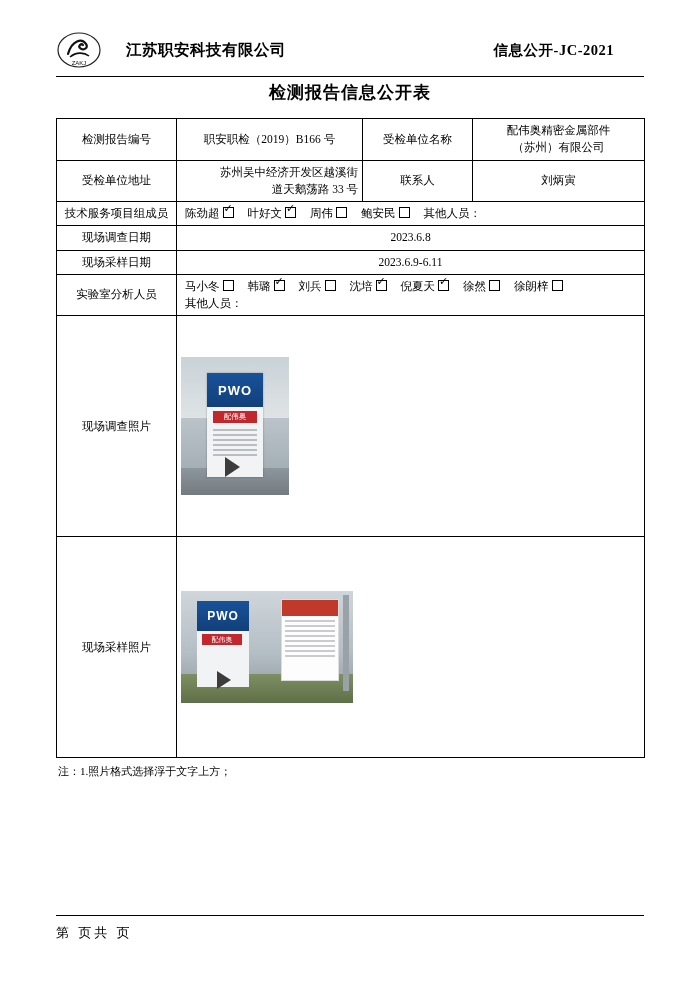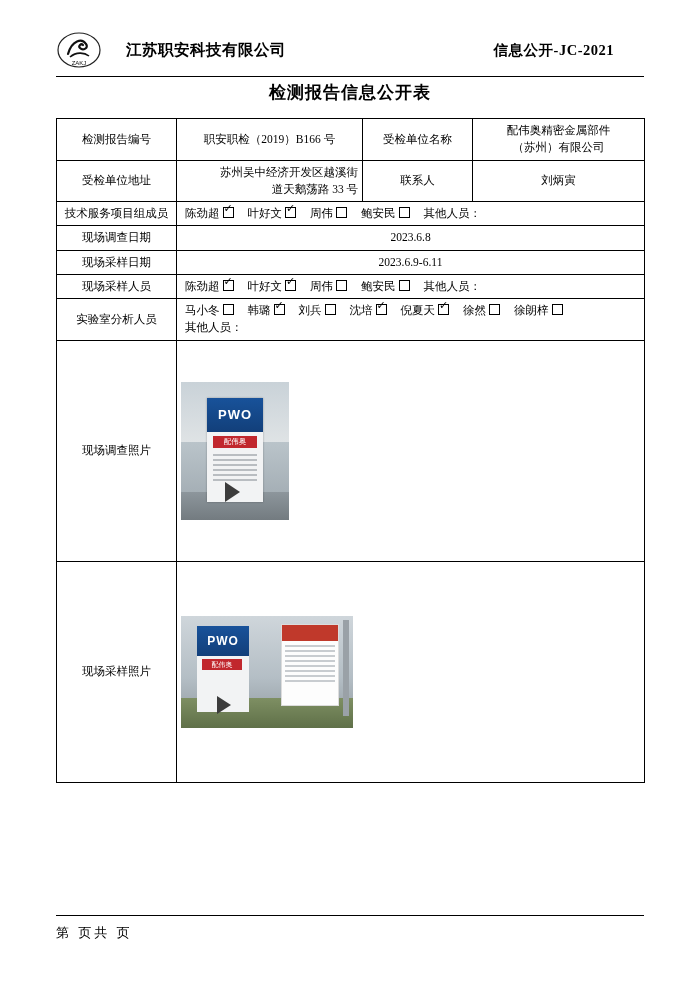--- a/index.html
+++ b/index.html
@@ -321,32 +321,20 @@
         <td class="lbl">现场调查日期</td>
         <td colspan="3" class="c">2023.6.8</td>
       </tr>
 
 
       <tr>
         <td class="lbl">现场采样日期</td>
         <td colspan="3" class="c">2023.6.9-6.11</td>
       </tr>
 
-      <tr>
-        <td class="lbl">现场采样人员</td>
-        <td colspan="3">
-          <div class="people-line">
-            <span class="person"><span>陈劲超</span><span class="box checked"></span></span>
-            <span class="person"><span>叶好文</span><span class="box checked"></span></span>
-            <span class="person"><span>周伟</span><span class="box"></span></span>
-            <span class="person"><span>鲍安民</span><span class="box"></span></span>
-            <span class="person">其他人员：</span>
-          </div>
-        </td>
-      </tr>
 
       <tr>
         <td class="lbl">实验室分析人员</td>
         <td colspan="3">
           <div class="people-line">
             <span class="person"><span>马小冬</span><span class="box"></span></span>
             <span class="person"><span>韩璐</span><span class="box checked"></span></span>
             <span class="person"><span>刘兵</span><span class="box"></span></span>
             <span class="person"><span>沈培</span><span class="box checked"></span></span>
             <span class="person"><span>倪夏天</span><span class="box checked"></span></span>
@@ -410,19 +398,20 @@
                   </div>
               </div>
               <div class="p2-post"></div>
             </div>
           </div>
         </td>
       </tr>
     </tbody>
   </table>
 
+  <div class="note">注：1.照片格式选择浮于文字上方；</div>
 
   <div class="footer">
     <div class="footer-rule"></div>
     <div class="footer-text">第  页共   页</div>
   </div>
 
 </div>
 
 </body></html>

